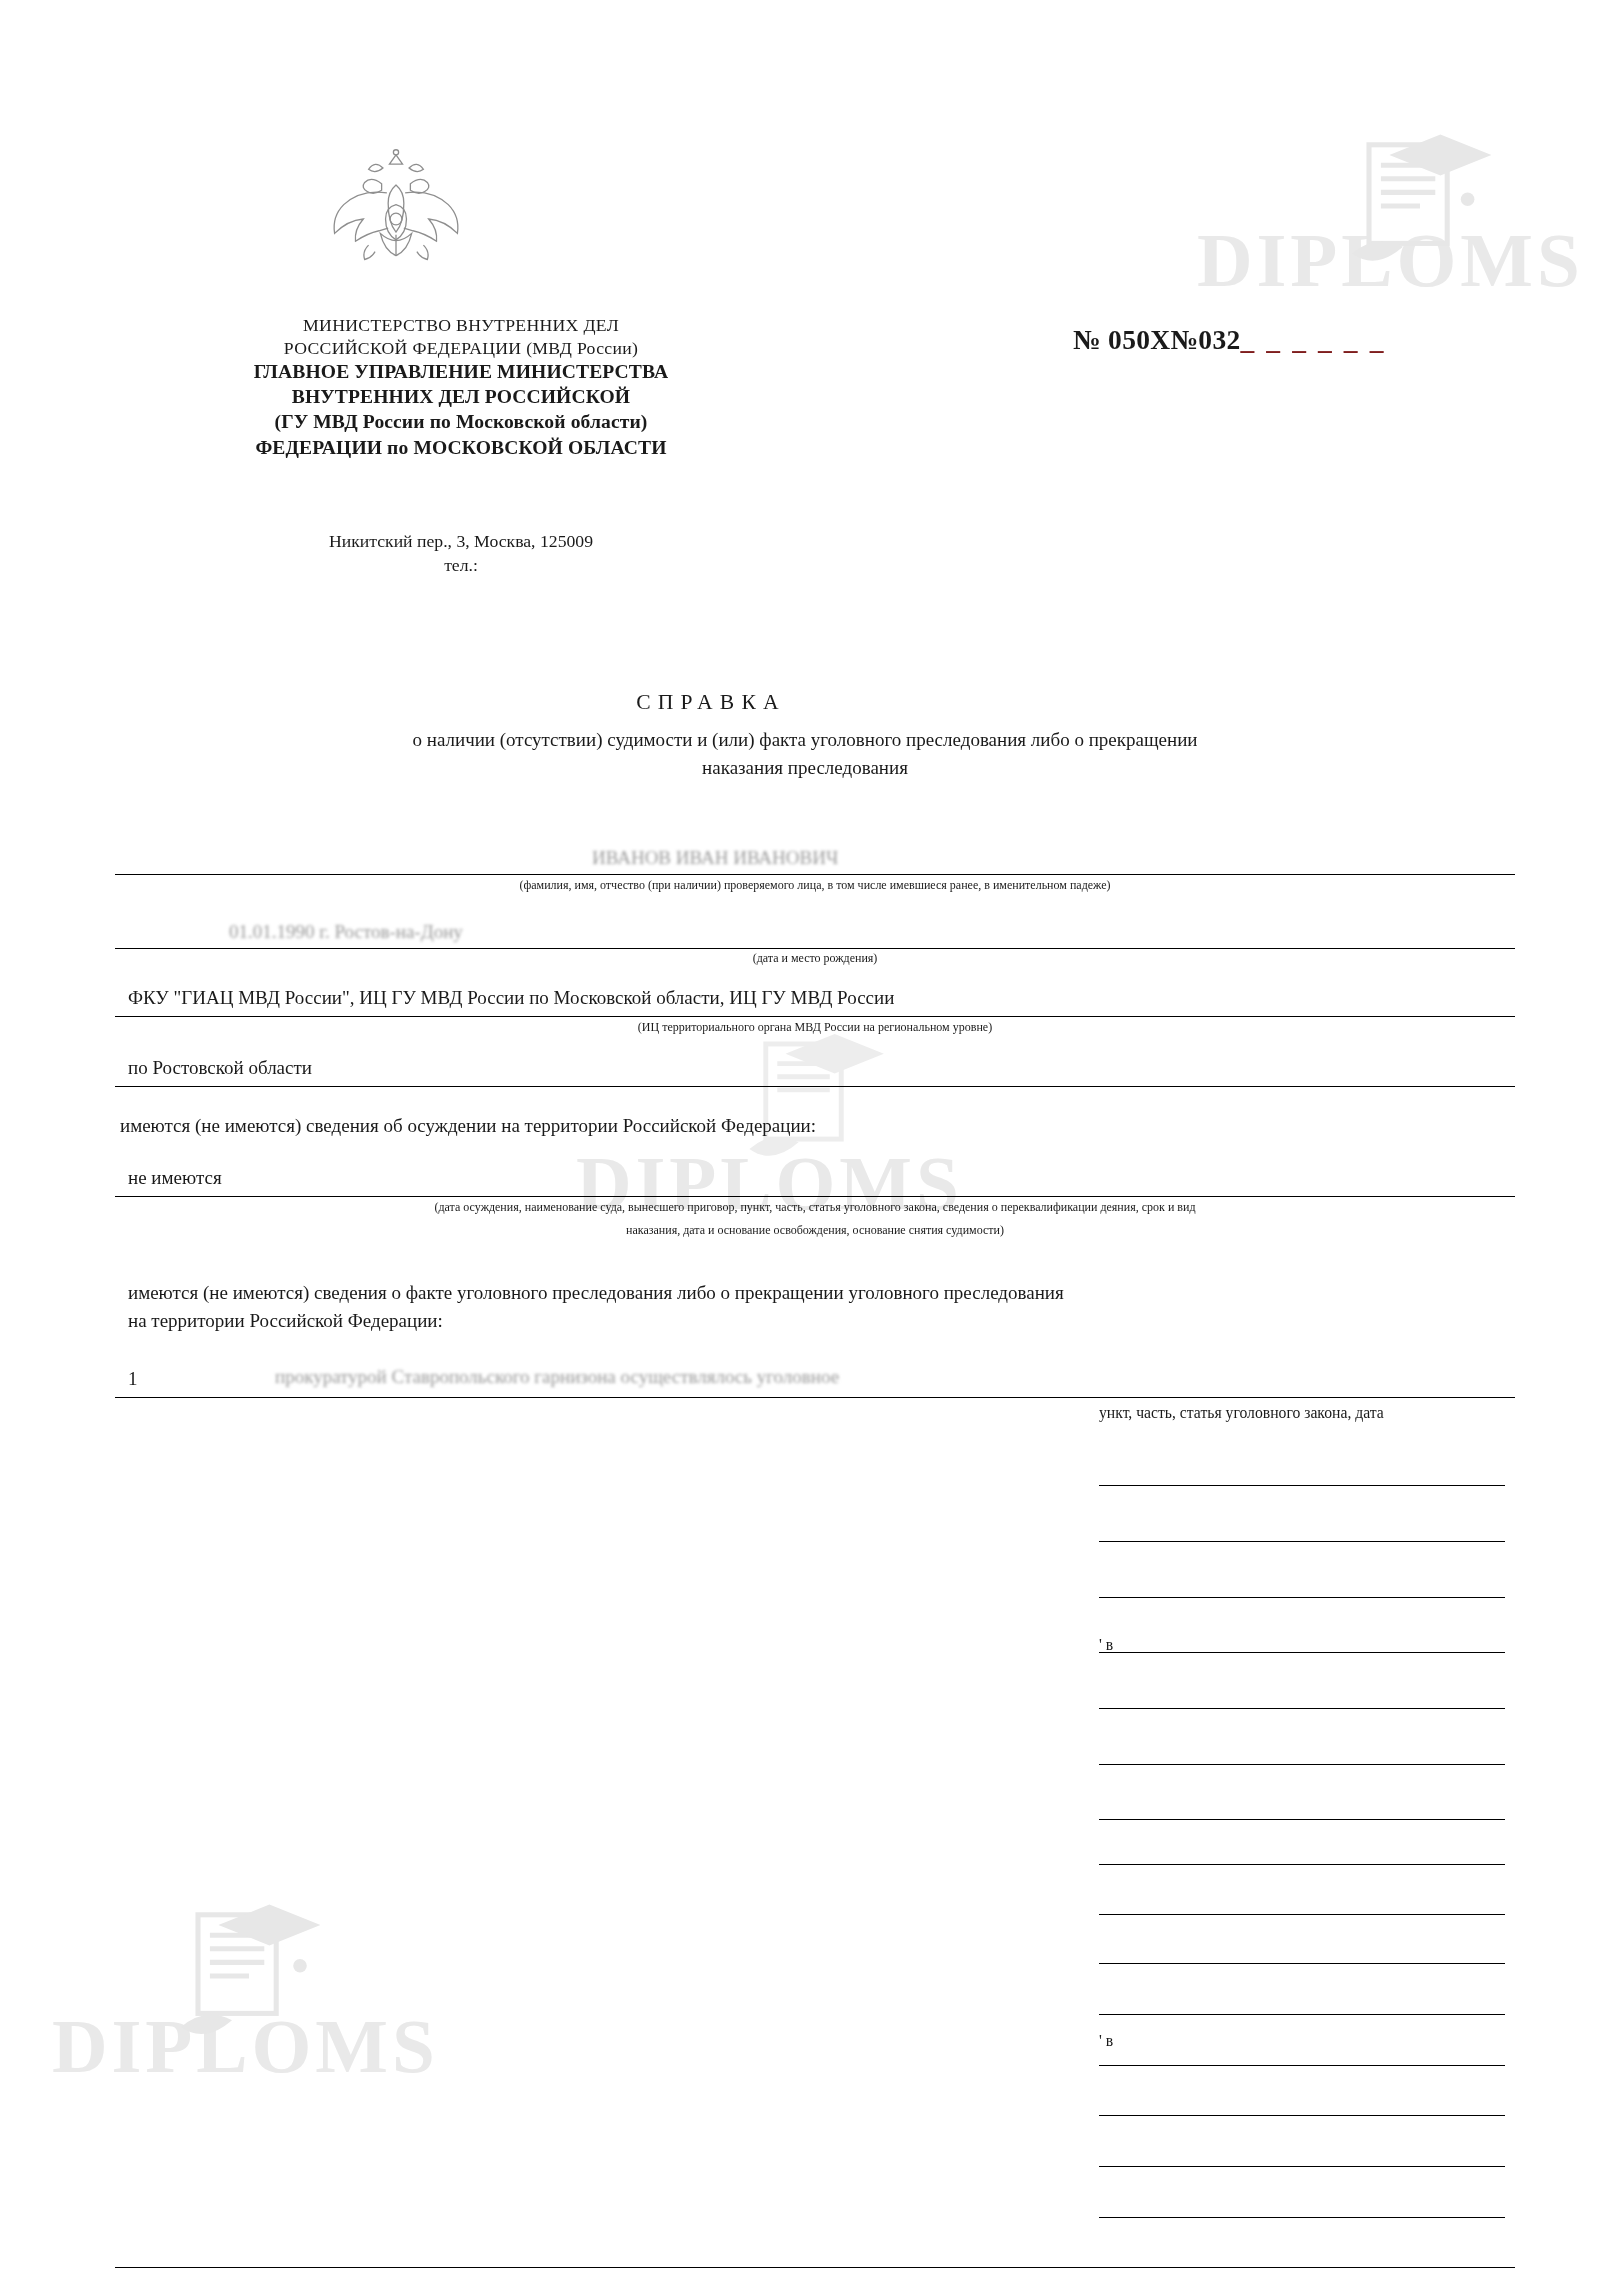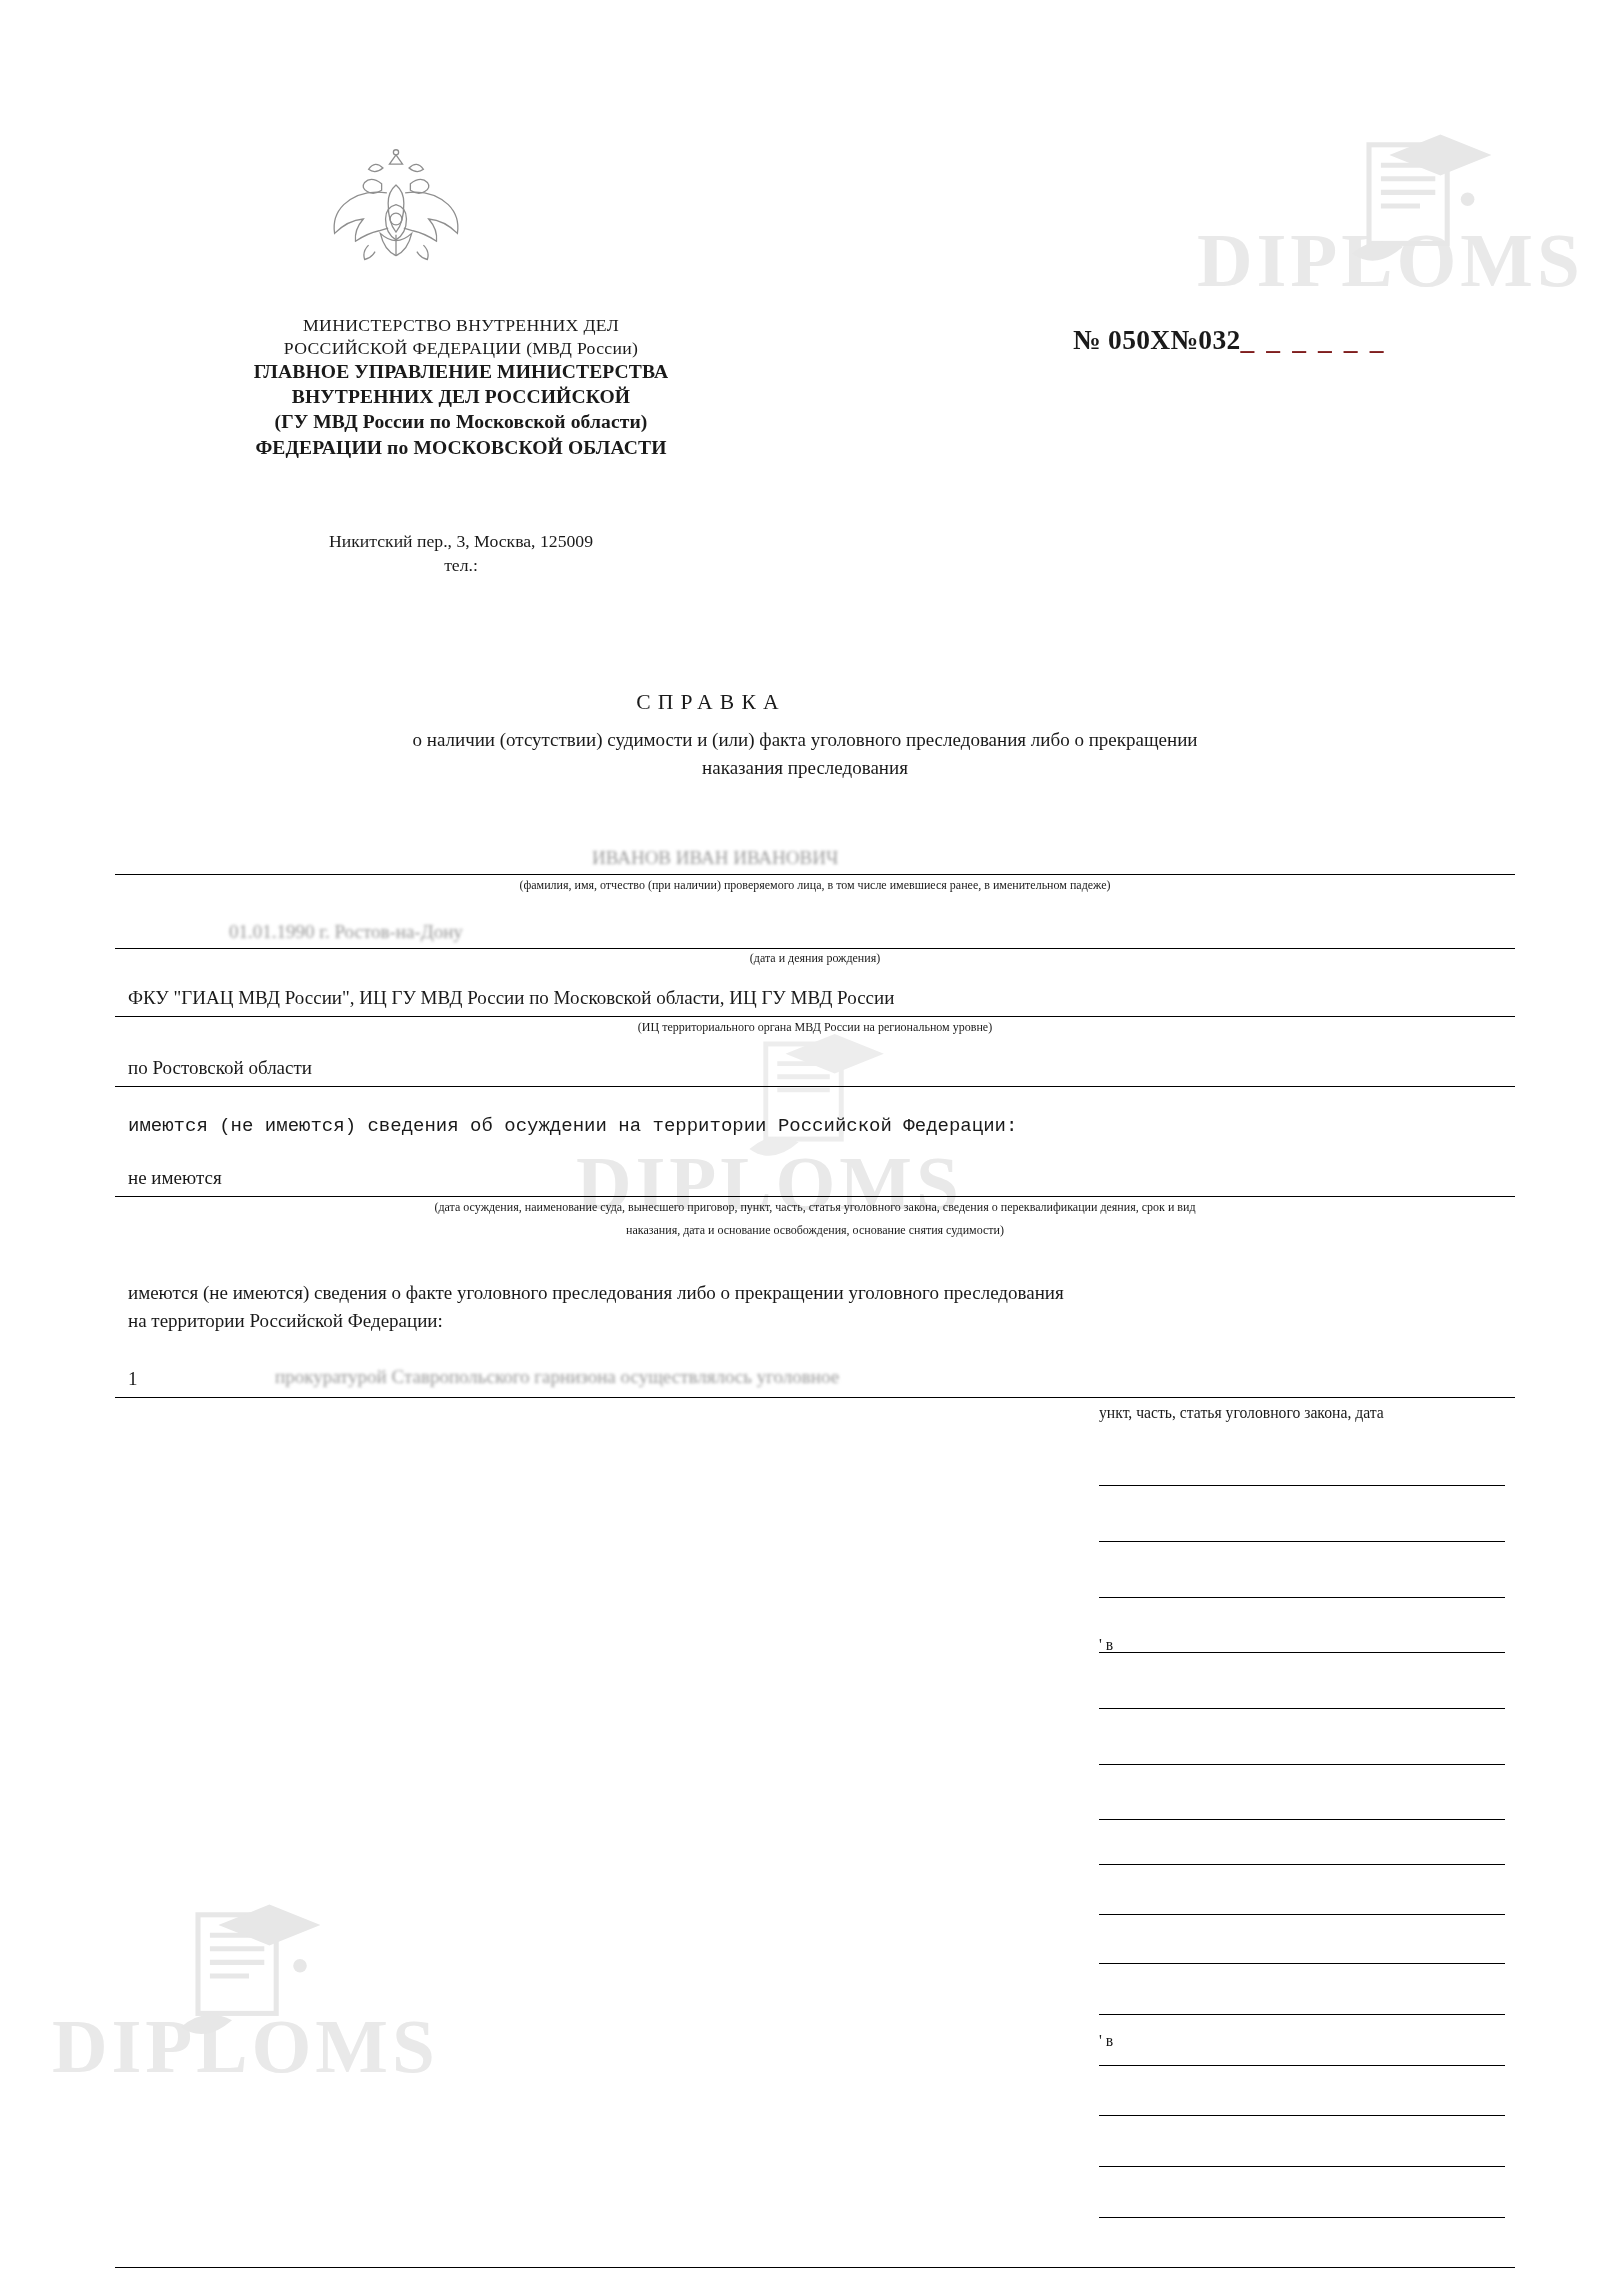--- a/index.html
+++ b/index.html
@@ -275,30 +275,30 @@
     <div>о наличии (отсутствии) судимости и (или) факта уголовного преследования либо о прекращении</div>
     <div>наказания преследования</div>
   </div>
 
   <div class="blurred" style="position:absolute;top:847px;left:592px;">ИВАНОВ ИВАН ИВАНОВИЧ</div>
   <div class="rule" style="top:874px;left:115px;width:1400px;"></div>
   <div class="caption" style="top:877px;left:115px;width:1400px;">(фамилия, имя, отчество (при наличии) проверяемого лица, в том числе имевшиеся ранее, в именительном падеже)</div>
 
   <div class="blurred" style="position:absolute;top:921px;left:229px;">01.01.1990 г. Ростов-на-Дону</div>
   <div class="rule" style="top:948px;left:115px;width:1400px;"></div>
-  <div class="caption" style="top:950px;left:115px;width:1400px;">(дата и деяния рождения)</div>
+  <div class="caption" style="top:950px;left:115px;width:1400px;">(дата и место рождения)</div>
 
   <div class="fieldtext" style="top:985px;left:128px;">ФКУ "ГИАЦ МВД России", ИЦ ГУ МВД России по Московской области, ИЦ ГУ МВД России</div>
   <div class="rule" style="top:1016px;left:115px;width:1400px;"></div>
   <div class="caption" style="top:1019px;left:115px;width:1400px;">(ИЦ территориального органа МВД России на региональном уровне)</div>
 
   <div class="fieldtext" style="top:1055px;left:128px;">по Ростовской области</div>
   <div class="rule" style="top:1086px;left:115px;width:1400px;"></div>
 
-  <div class="para" style="top:1112px;left:128px;width:1387px;font-family:Liberation Mono, monospace;">имеются (не имеются) сведения об осуждении на территории Российской Федерации:</div>
+  <div class="para" style="top:1112px;left:120px;width:1387px;">имеются (не имеются) сведения об осуждении на территории Российской Федерации:</div>
 
   <div class="fieldtext" style="top:1165px;left:128px;">не имеются</div>
   <div class="rule" style="top:1196px;left:115px;width:1400px;"></div>
   <div class="caption" style="top:1199px;left:115px;width:1400px;">(дата осуждения, наименование суда, вынесшего приговор, пункт, часть, статья уголовного закона, сведения о переквалификации деяния, срок и вид</div>
   <div class="caption" style="top:1222px;left:115px;width:1400px;">наказания, дата и основание освобождения, основание снятия судимости)</div>
 
   <div class="para" style="top:1279px;left:128px;width:1387px;">имеются (не имеются) сведения о факте уголовного преследования либо о прекращении уголовного преследования</div>
   <div class="para" style="top:1307px;left:128px;width:1387px;">на территории Российской Федерации:</div>
 
   <div class="fieldtext" style="top:1366px;left:128px;">1</div>

